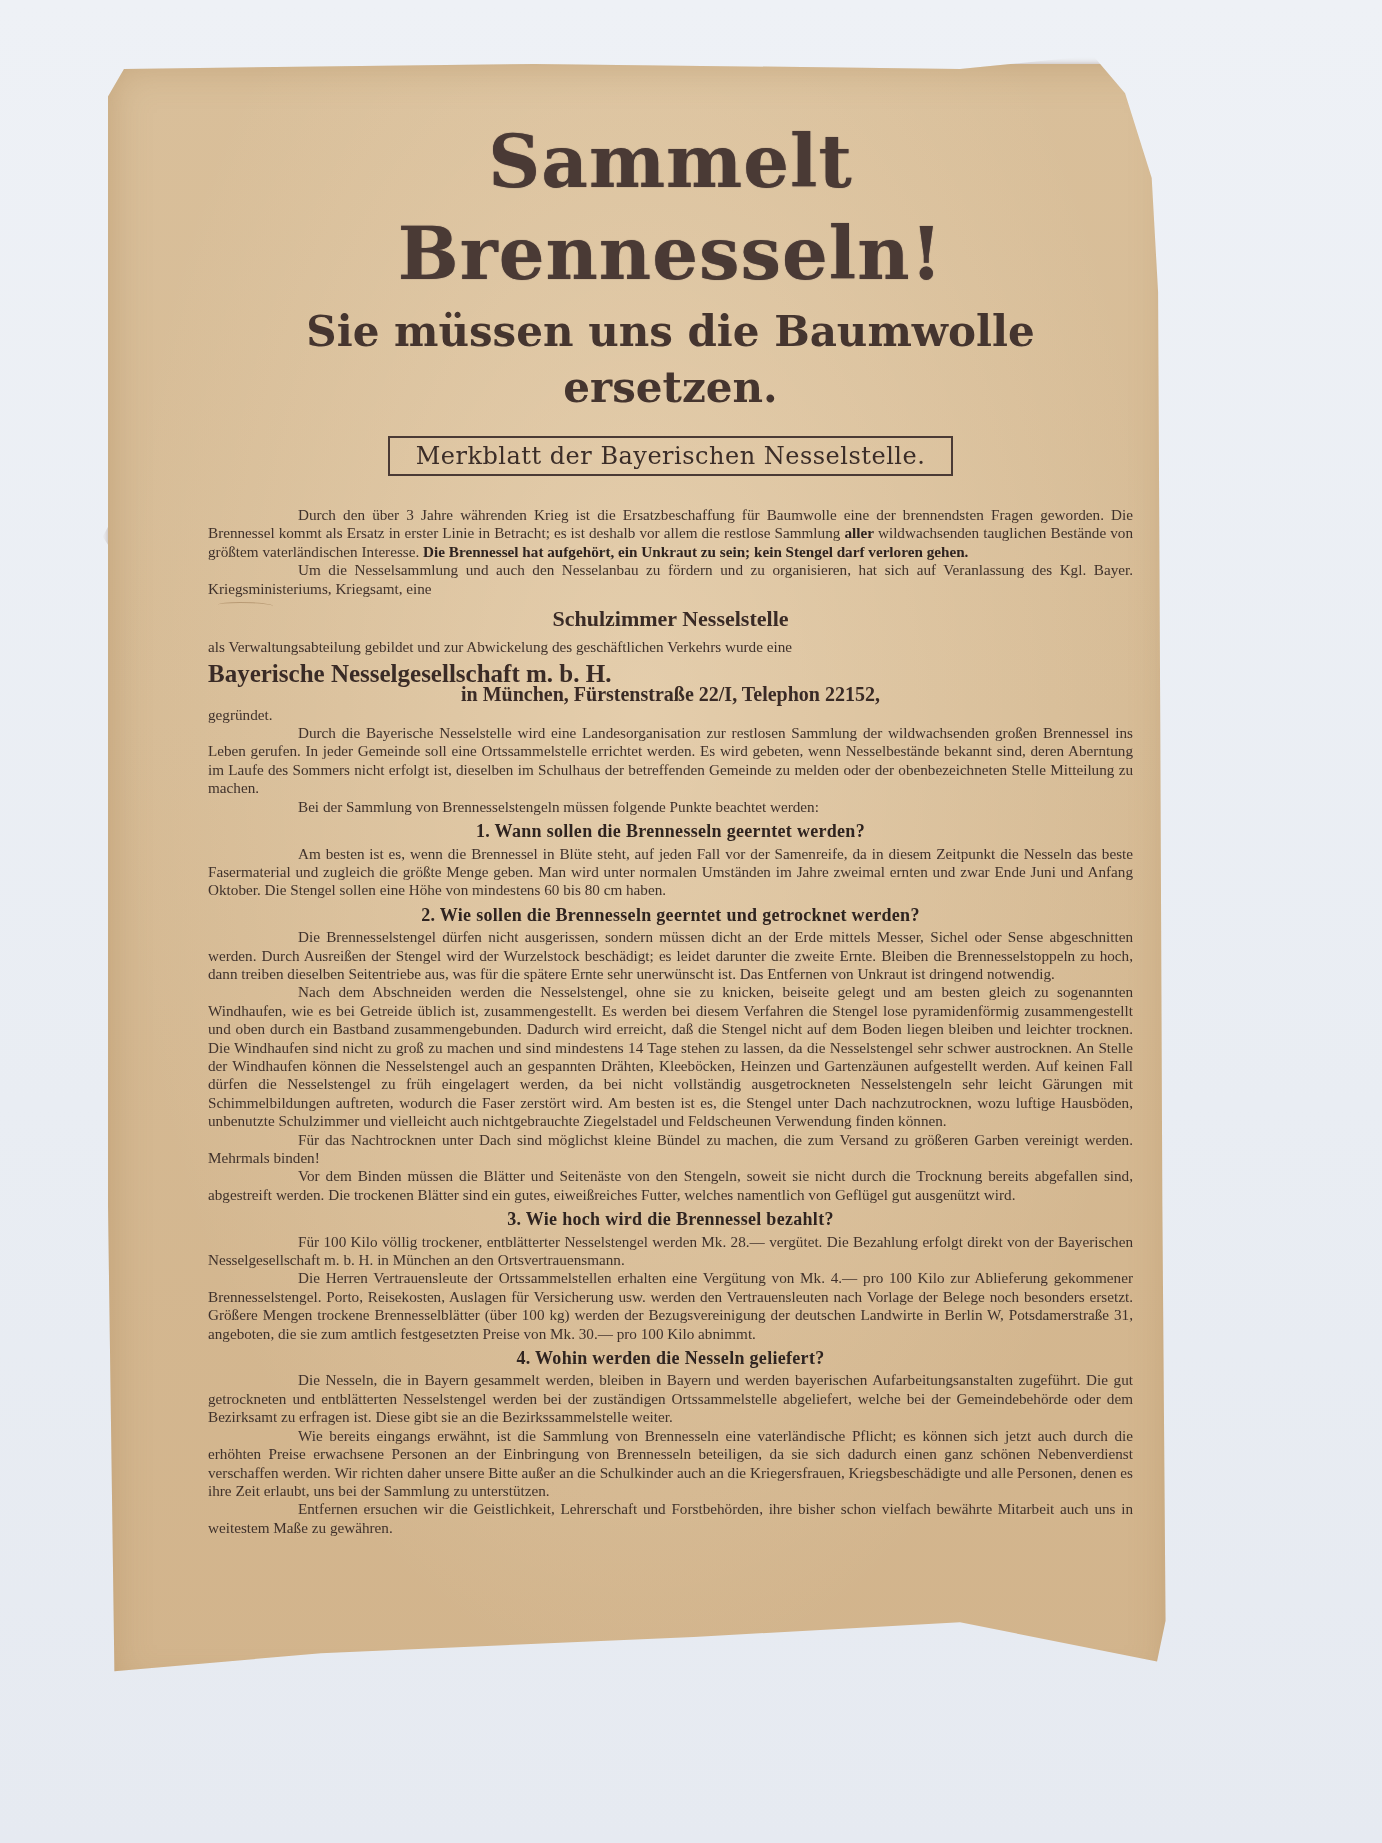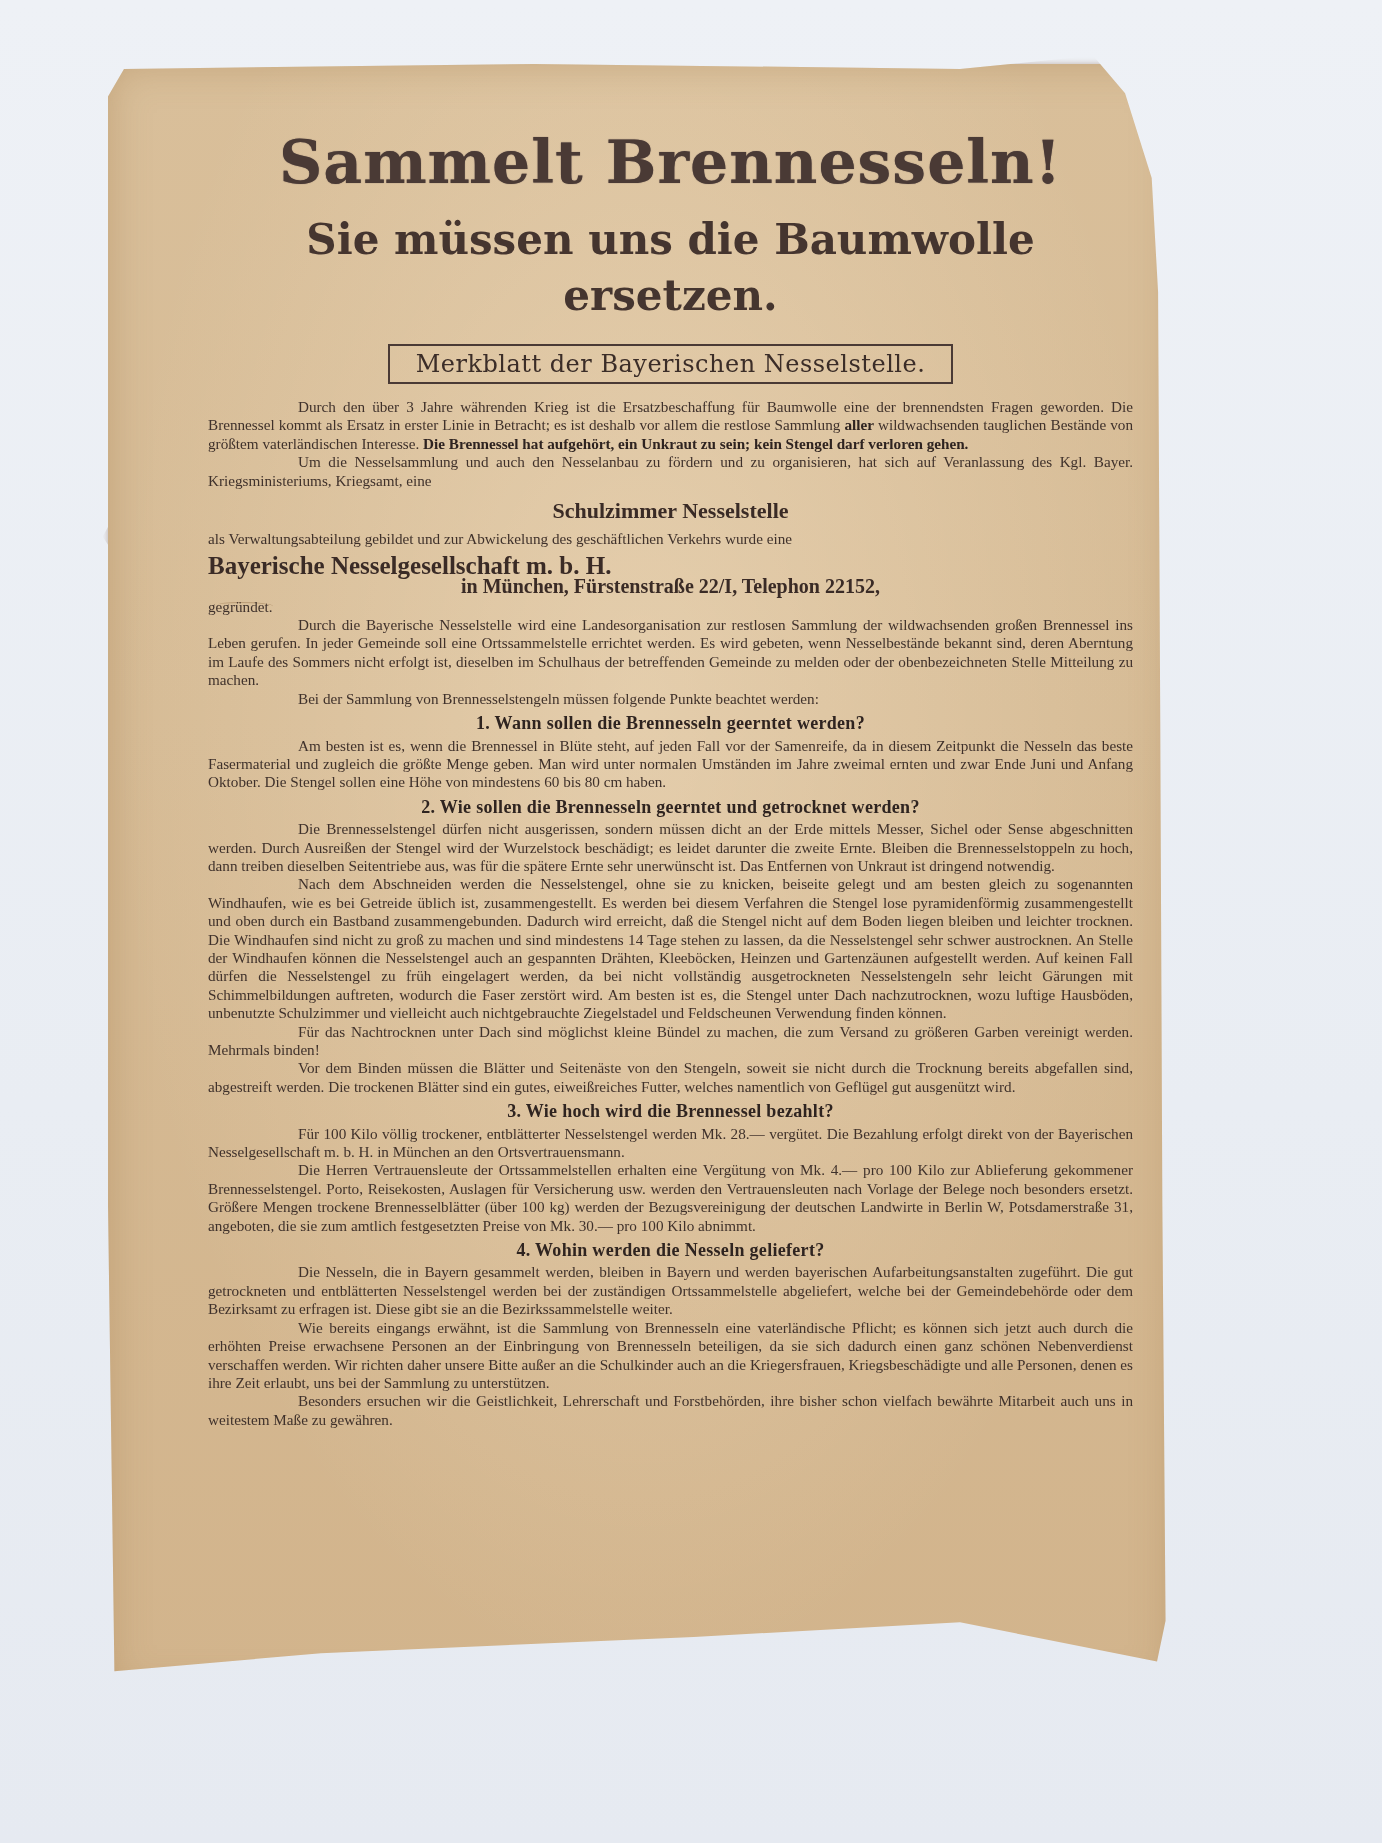--- a/index.html
+++ b/index.html
@@ -19,35 +19,35 @@
   .paper::before {
     content:""; position:absolute; inset:0;
     box-shadow: inset 0 0 40px rgba(150,110,60,0.35);
     pointer-events:none;
   }
   .content {
     position:absolute; left:100px; top:52px; width:925px; color:#3b2d28;
   }
   .title {
     text-align:center; font-family:"DejaVu Serif", serif; font-weight:bold;
-    font-size:60px; letter-spacing:1px; color:#4a3a35; margin:0; line-height:92px;
+    font-size:72px; letter-spacing:1px; color:#4a3a35; margin:0; line-height:92px;
     text-shadow: 0 0 1px #6b5a55;
   }
   .subtitle {
     text-align:center; font-weight:bold; font-size:42px; color:#45352f;
     margin:4px 0 0 0; line-height:56px;
   }
   .boxwrap { text-align:center; margin-top:20px; }
   .box {
     display:inline-block; border:2px solid #4a3a35; padding:4px 26px;
     font-size:24px; color:#3b2d28; letter-spacing:0.5px;
   }
   .body {
     font-family:"Liberation Serif", serif; font-size:15.2px; line-height:18.4px;
-    text-align:justify; color:#3f312b; margin-top:14px;
+    text-align:justify; color:#3f312b; margin-top:30px;
   }
   p { margin:0; text-indent:90px; }
   p.noind { text-indent:0; }
   b { color:#2e2320; }
   .center1 { text-align:center; font-weight:bold; font-size:22px; margin:12px 0 10px 0; color:#3a2b26; }
   .center2 { text-align:left; font-weight:bold; font-size:25px; margin:8px 0 2px 0; color:#3a2b26; }
   .center3 { text-align:center; font-weight:bold; font-size:20px; margin:0 0 2px 0; color:#3a2b26; }
   .qhead { text-align:center; font-weight:bold; font-size:18px; margin:6px 0 4px 0; color:#2f2420; letter-spacing:0.3px; }
   .sig { position:absolute; right:0; top:1580px; width:925px; text-align:right; }
   .sig .org { font-size:24px; font-weight:bold; color:#2f2420; }
@@ -90,21 +90,21 @@
       <p>Für das Nachtrocknen unter Dach sind möglichst kleine Bündel zu machen, die zum Versand zu größeren Garben vereinigt werden. Mehrmals binden!</p>
       <p>Vor dem Binden müssen die Blätter und Seitenäste von den Stengeln, soweit sie nicht durch die Trocknung bereits abgefallen sind, abgestreift werden. Die trockenen Blätter sind ein gutes, eiweißreiches Futter, welches namentlich von Geflügel gut ausgenützt wird.</p>
 
       <div class="qhead">3. Wie hoch wird die Brennessel bezahlt?</div>
       <p>Für 100 Kilo völlig trockener, entblätterter Nesselstengel werden Mk. 28.— vergütet. Die Bezahlung erfolgt direkt von der Bayerischen Nesselgesellschaft m. b. H. in München an den Ortsvertrauensmann.</p>
       <p>Die Herren Vertrauensleute der Ortssammelstellen erhalten eine Vergütung von Mk. 4.— pro 100 Kilo zur Ablieferung gekommener Brennesselstengel. Porto, Reisekosten, Auslagen für Versicherung usw. werden den Vertrauensleuten nach Vorlage der Belege noch besonders ersetzt. Größere Mengen trockene Brennesselblätter (über 100 kg) werden der Bezugsvereinigung der deutschen Landwirte in Berlin W, Potsdamerstraße 31, angeboten, die sie zum amtlich festgesetzten Preise von Mk. 30.— pro 100 Kilo abnimmt.</p>
 
       <div class="qhead">4. Wohin werden die Nesseln geliefert?</div>
       <p>Die Nesseln, die in Bayern gesammelt werden, bleiben in Bayern und werden bayerischen Aufarbeitungsanstalten zugeführt. Die gut getrockneten und entblätterten Nesselstengel werden bei der zuständigen Ortssammelstelle abgeliefert, welche bei der Gemeindebehörde oder dem Bezirksamt zu erfragen ist. Diese gibt sie an die Bezirkssammelstelle weiter.</p>
       <p>Wie bereits eingangs erwähnt, ist die Sammlung von Brennesseln eine vaterländische Pflicht; es können sich jetzt auch durch die erhöhten Preise erwachsene Personen an der Einbringung von Brennesseln beteiligen, da sie sich dadurch einen ganz schönen Nebenverdienst verschaffen werden. Wir richten daher unsere Bitte außer an die Schulkinder auch an die Kriegersfrauen, Kriegsbeschädigte und alle Personen, denen es ihre Zeit erlaubt, uns bei der Sammlung zu unterstützen.</p>
-      <p>Besonders ersuchen wir die Geistlichkeit, Lehrerschaft und Forstbehörden, ihre bisher schon vielfach bewährte Mitarbeit auch uns in weitestem Maße zu gewähren.</p>
+      <p>Entfernen ersuchen wir die Geistlichkeit, Lehrerschaft und Forstbehörden, ihre bisher schon vielfach bewährte Mitarbeit auch uns in weitestem Maße zu gewähren.</p>
     </div>
 
     <div class="sig">
       <span class="org">Bayerische Nesselstelle,</span><span class="addr">München, Fürstenstr. 22.</span>
     </div>
   </div>
   <div class="formno">Form. 11 20 000 VI 18</div>
 </div>
 
 </body></html>

